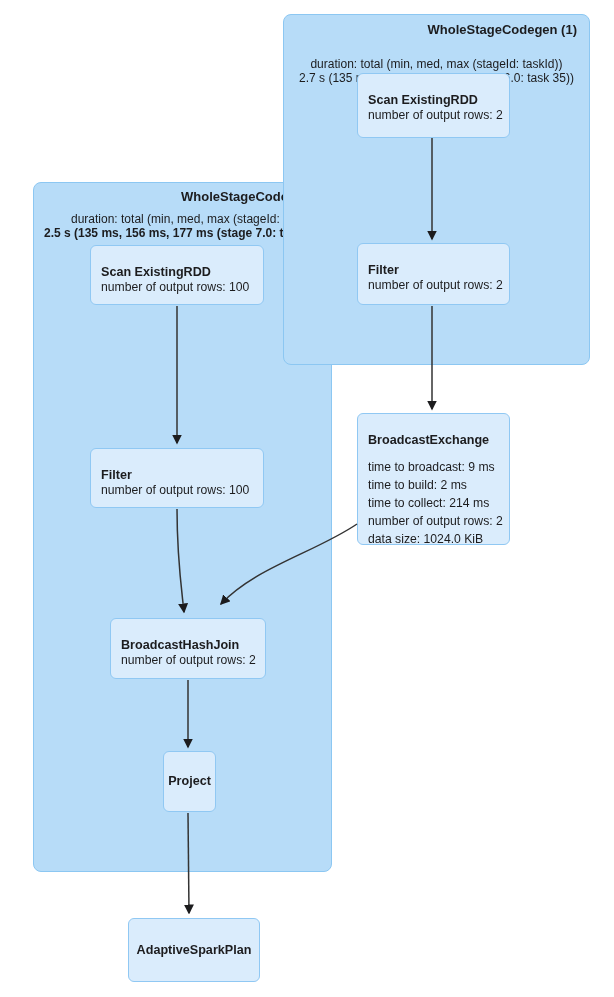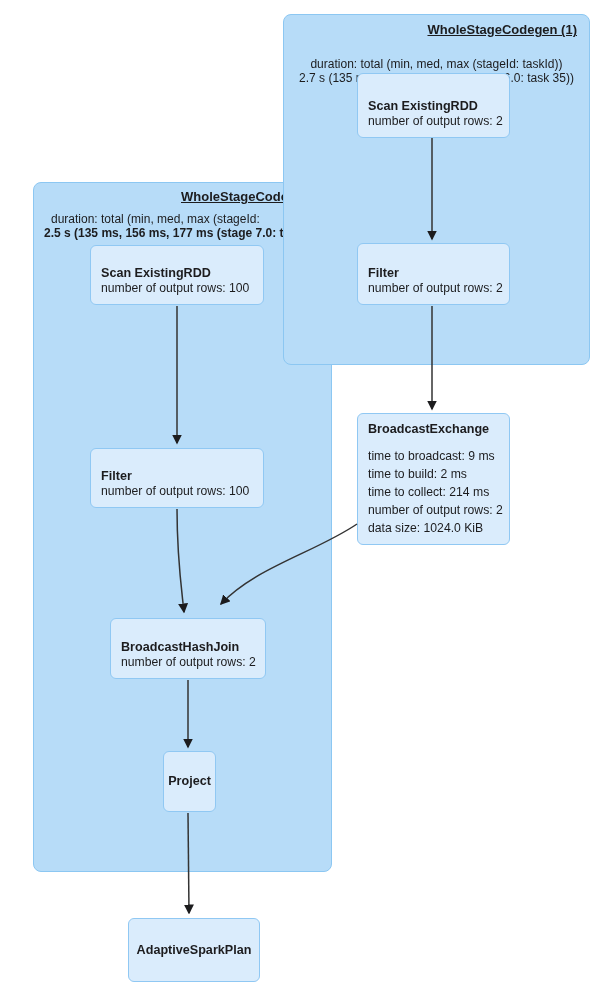--- a/index.html
+++ b/index.html
@@ -6,33 +6,33 @@
   .canvas{
     position:relative;width:614px;height:997px;background:#ffffff;
     font-family:"Liberation Sans",sans-serif;color:#1c1c1e;overflow:hidden;
   }
   .cluster{
     position:absolute;background:#b7dcf8;border:1.5px solid #8cc7f2;
     border-radius:8px;box-sizing:border-box;
   }
   .cluster-left{left:33px;top:182px;width:299px;height:690px;z-index:1;}
   .cluster-right{left:283px;top:14px;width:307px;height:351px;z-index:2;}
-  .cl-title{position:absolute;font-weight:bold;font-size:13px;white-space:nowrap;text-decoration:underline;}
+  .cl-title{position:absolute;font-weight:bold;font-size:13px;white-space:nowrap;}
   .cluster-left .cl-title{left:147px;top:6px;}
   .cluster-right .cl-title{right:12px;top:7px;}
   .dur-line{position:absolute;font-size:12px;line-height:14px;white-space:nowrap;}
-  .cluster-left .dur1{left:17px;top:29px;}
+  .cluster-left .dur1{left:37px;top:29px;}
   .cluster-left .dur2{left:10px;top:43px;font-weight:bold;}
   .cluster-right .dur-block{position:absolute;top:42px;left:0;width:100%;
     text-align:center;font-size:12px;line-height:14px;white-space:nowrap;}
   .node{
     position:absolute;background:#daecfc;border:1.5px solid #90c8f3;
     border-radius:6px;box-sizing:border-box;z-index:3;
-    display:flex;flex-direction:column;justify-content:flex-end;
-    padding:9px 10px;
+    display:flex;flex-direction:column;justify-content:flex-start;
+    padding:19px 10px;
   }
   .node-title{font-weight:bold;font-size:12.6px;line-height:15px;white-space:nowrap;}
   .node-metric{font-size:12.2px;line-height:14px;white-space:nowrap;}
   .metrics{display:flex;flex-direction:column;gap:4px;margin-top:12px;}
   .node-center{justify-content:center;align-items:center;padding:0;text-align:right;}
   .n-scan-right{left:357px;top:73px;width:153px;height:65px;}
   .n-filter-right{left:357px;top:243px;width:153px;height:62px;}
   .n-bexch{left:357px;top:413px;width:153px;height:132px;}
   .n-scan-left{left:90px;top:245px;width:174px;height:60px;}
   .n-filter-left{left:90px;top:448px;width:174px;height:60px;}

